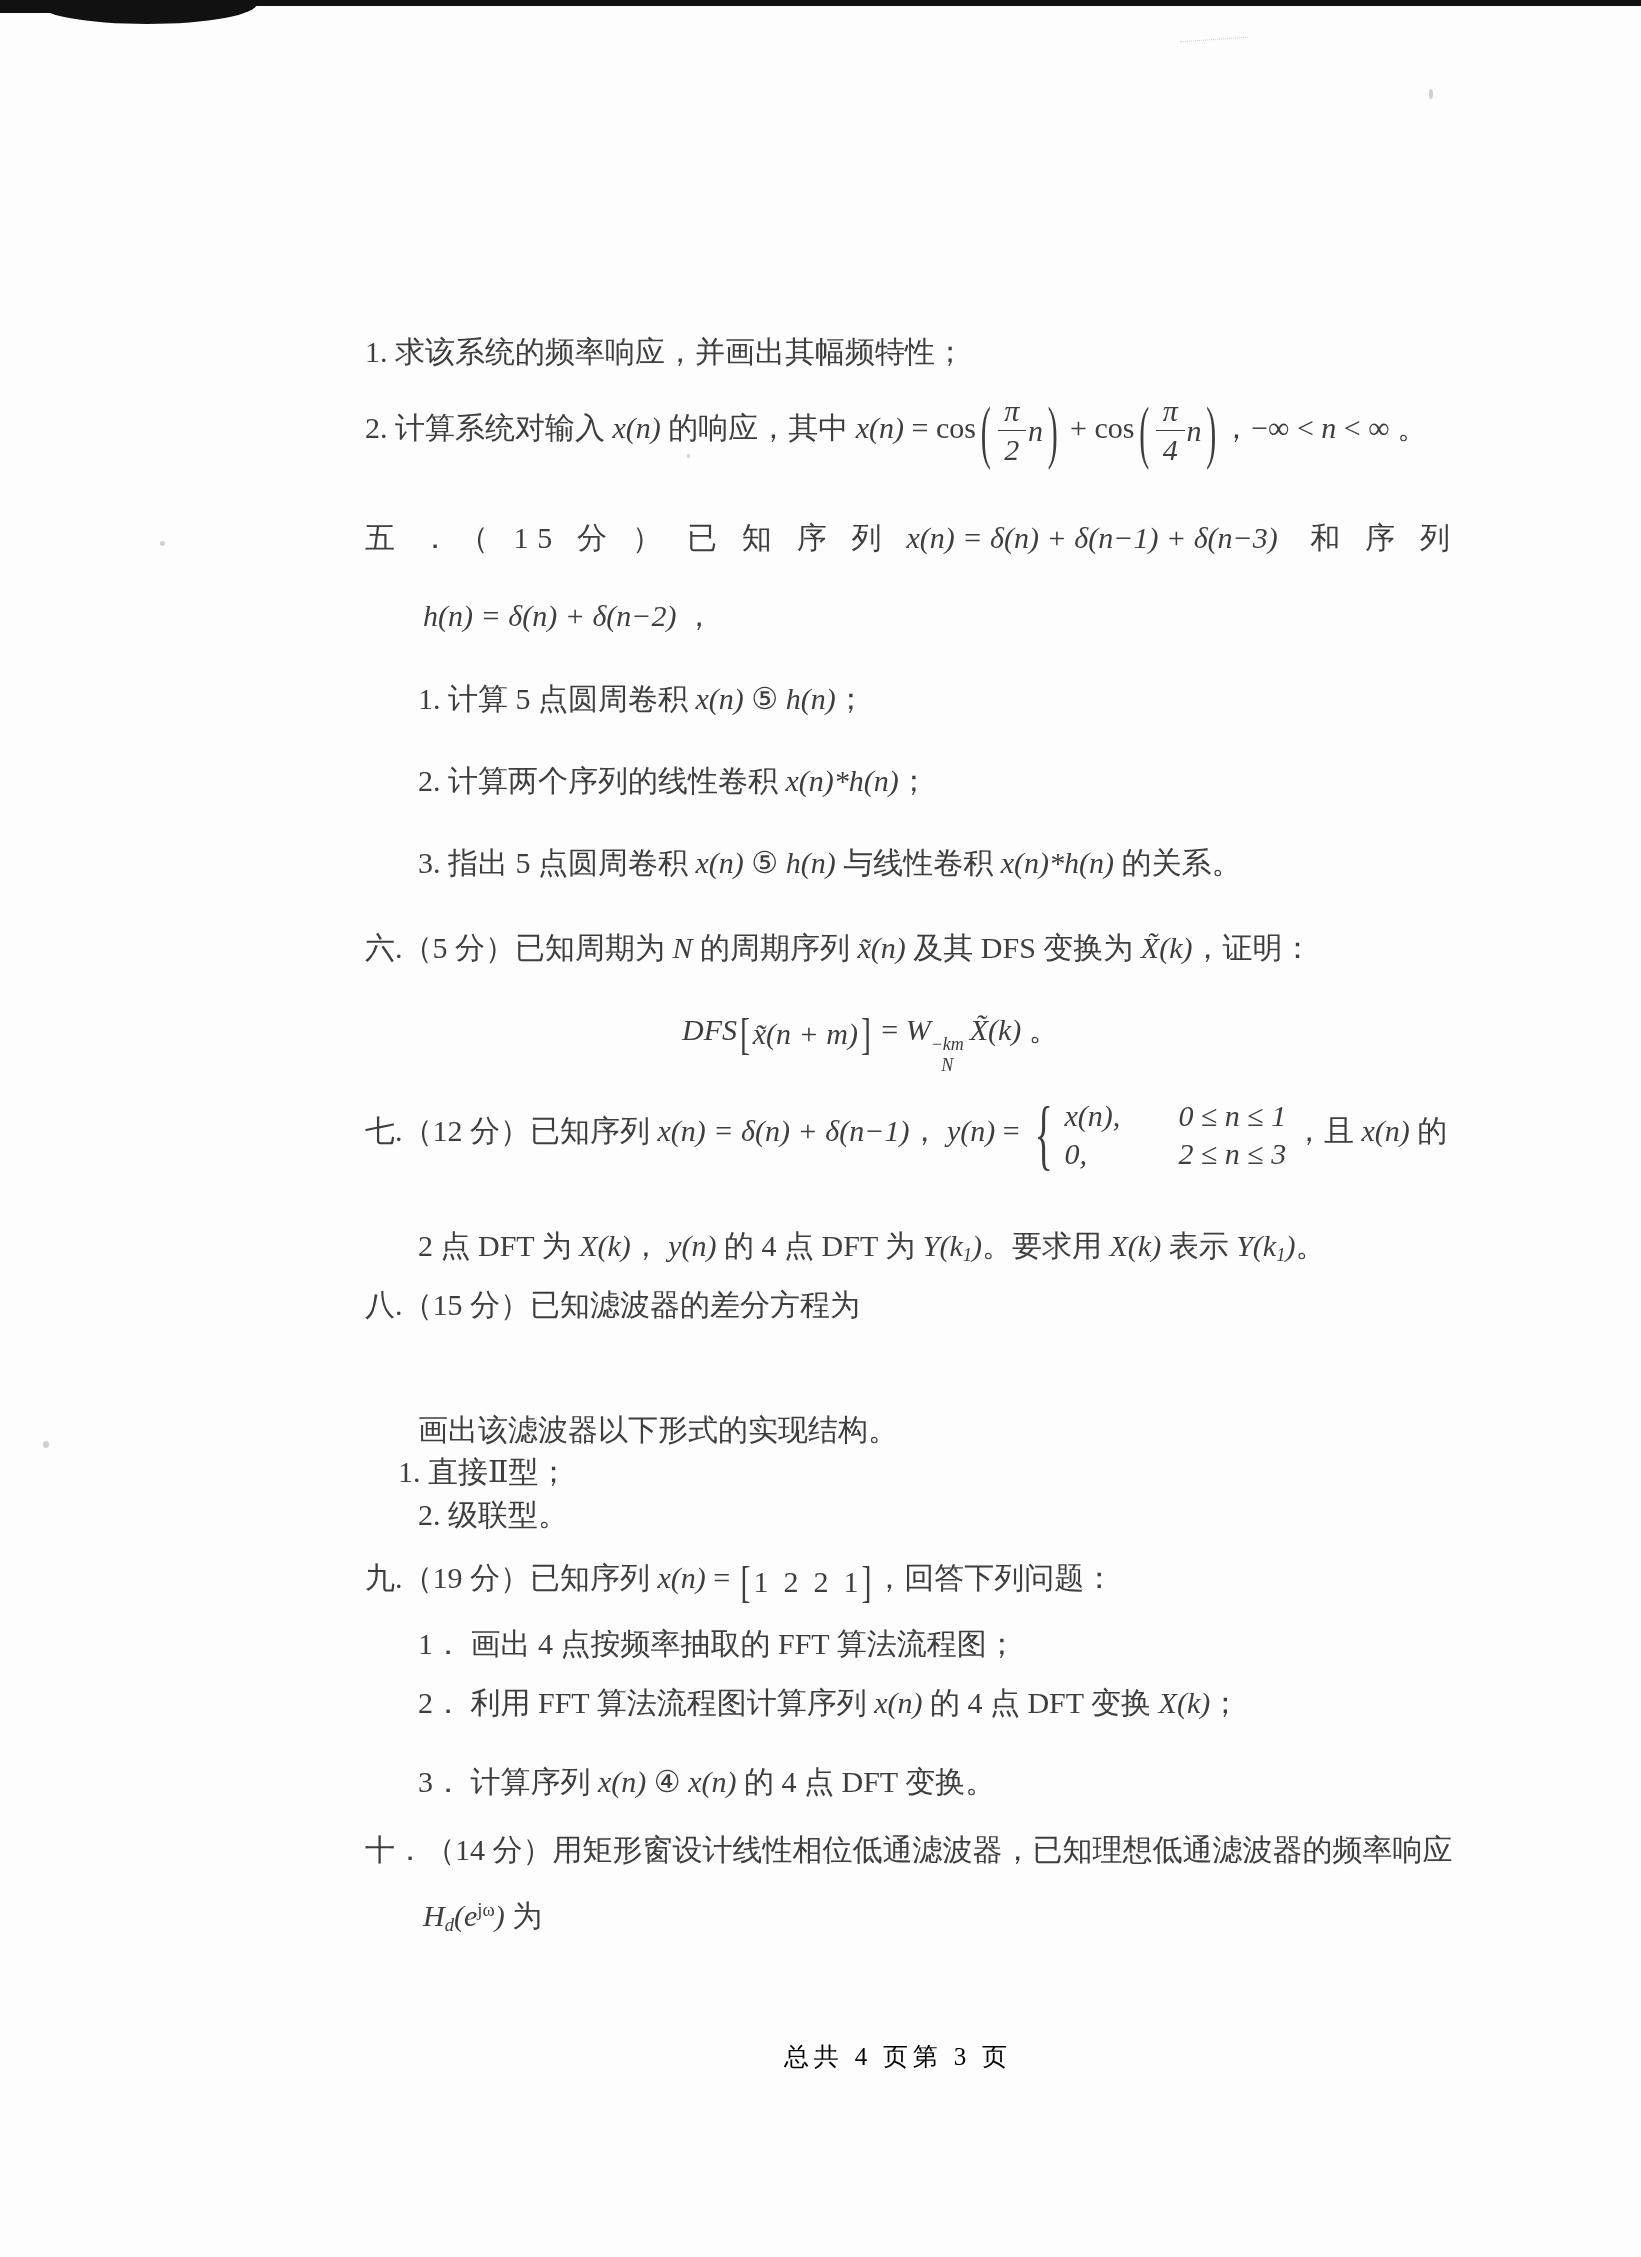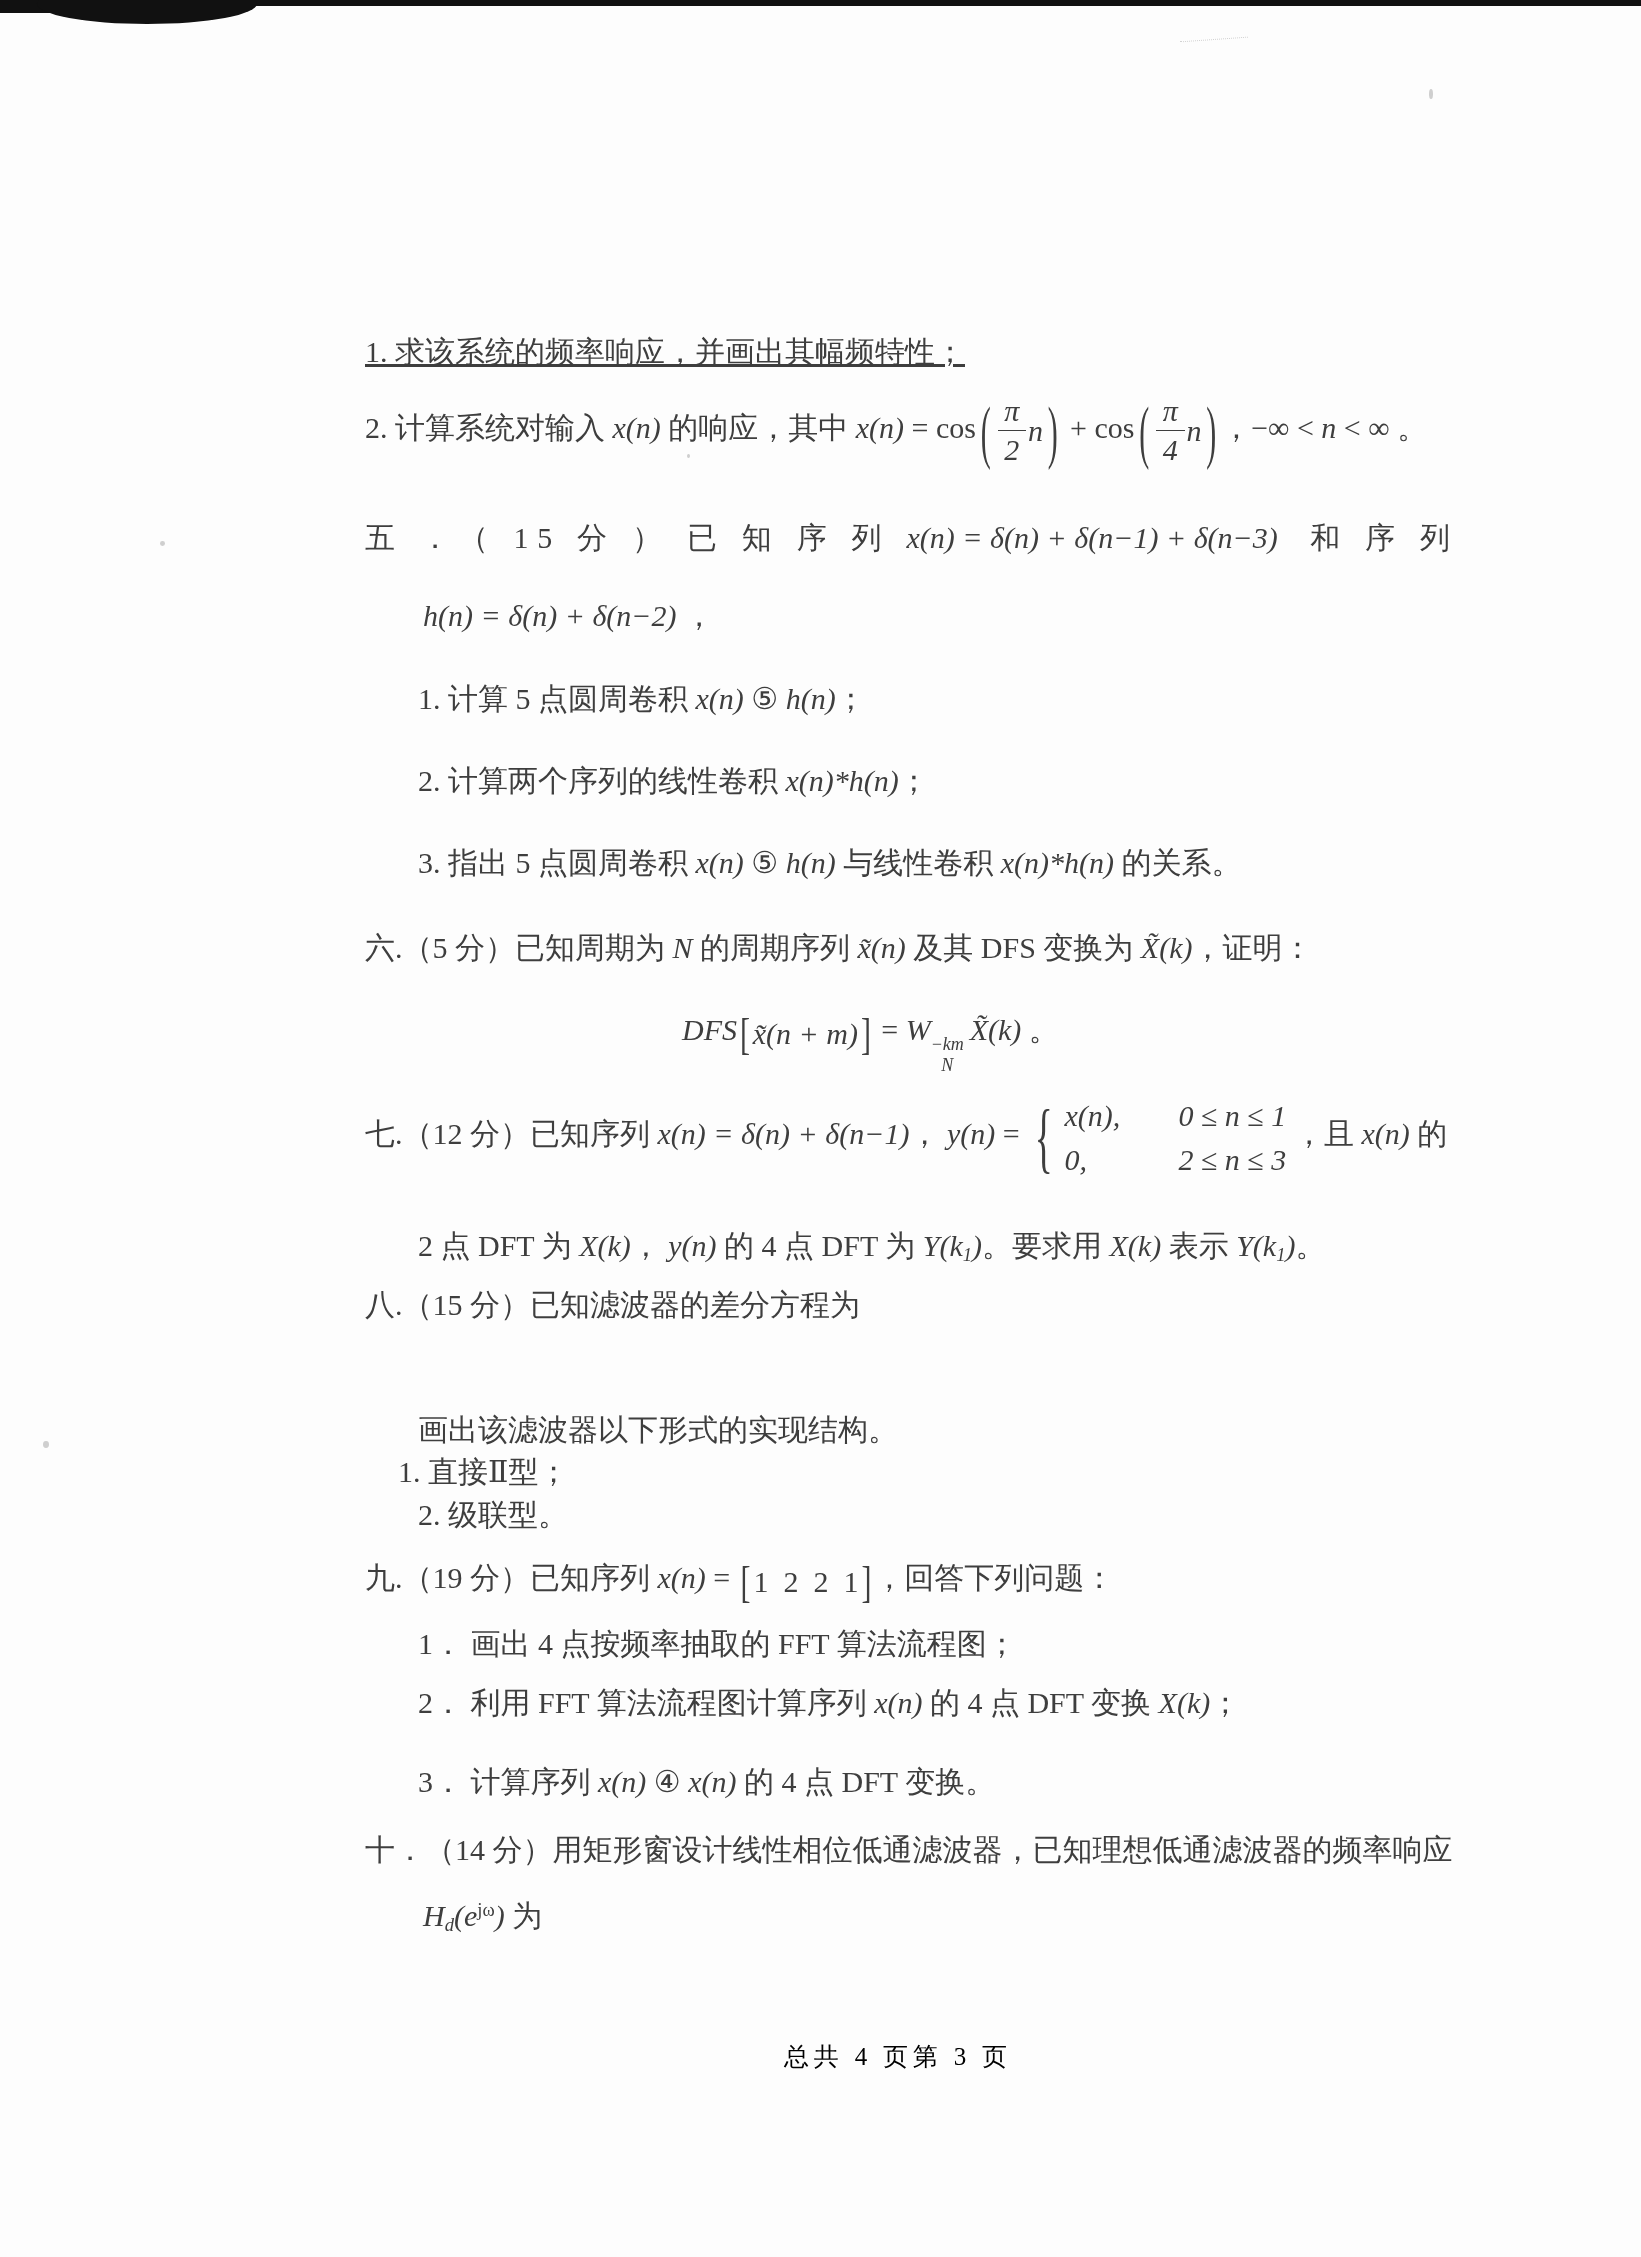--- a/index.html
+++ b/index.html
@@ -33,21 +33,21 @@
     vertical-align:middle;line-height:1.15;font-style:italic;margin:0 1.9px;
   }
   .fr-num{border-bottom:1.9px solid currentColor;padding:0 6.8px 1.9px;}
   .fr-den{padding-top:1.9px;}
   .tk-paren{display:inline-flex;align-items:center;vertical-align:middle;}
   .big-paren{display:inline-block;transform:scaleY(2.3);margin:0 4.8px;font-style:normal;}
   .tk-bracket{display:inline-flex;align-items:center;vertical-align:middle;}
   .big-bracket{display:inline-block;transform:scaleY(1.45);margin:0 2.9px;font-style:normal;}
   .tk-cases{display:inline-flex;align-items:center;vertical-align:middle;margin:0 7.7px;}
   .cases-brace{display:inline-block;font-size:1.25em;transform:scaleY(2.1);margin-right:11.6px;font-style:normal;}
-  .cases-col{display:inline-flex;flex-direction:column;gap:11px;font-style:italic;line-height:1.1;}
+  .cases-col{display:inline-flex;flex-direction:column;gap:5px;font-style:italic;line-height:1.1;}
   .cases-row{display:flex;}
   .cases-c1{min-width:114px;}
   .footer-line{font-size:25px;color:#000000;letter-spacing:4.8px;}
   
   .scan-bar{position:absolute;top:0;left:0;width:1641px;height:5.8px;background:var(--bar,#111);}
   .scan-bar-left{position:absolute;top:0;left:0;width:60px;height:12.6px;background:var(--bar,#111);}
   .scan-blob{position:absolute;top:-17.4px;left:37px;width:220px;height:41px;background:var(--bar,#111);border-radius:50%;}
   .noise{position:absolute;background:#cfcfcf;border-radius:50%;}
   .noise-smudge{position:absolute;border-top:1.9px dotted #d2d2d2;width:68px;transform:rotate(-4deg);}
 </style>
@@ -58,21 +58,21 @@
 
   <div class="scan-bar"></div>
   <div class="scan-bar-left"></div>
   <div class="scan-blob"></div>
   <div class="noise-smudge" style="top:39px;left:1180px;"></div>
   <div class="noise" style="top:89px;left:1429px;width:3.9px;height:9.7px;"></div>
   <div class="noise" style="top:541px;left:160px;width:4.8px;height:4.8px;"></div>
   <div class="noise" style="top:1441px;left:43px;width:5.8px;height:6.8px;"></div>
   <div class="noise" style="top:454px;left:687px;width:2.9px;height:3.9px;"></div>
 
-  <div class="line" style="top:332px;left:365px;text-decoration:underline;"><span class="tk-text">1. 求该系统的频率响应，并画出其幅频特性；</span></div>
+  <div class="line" style="top:332px;left:365px;"><span class="tk-text">1. 求该系统的频率响应，并画出其幅频特性；</span></div>
   <div class="line" style="top:394px;left:365px;"><span class="tk-text">2. 计算系统对输入 </span><span class="tk-i">x(n)</span><span class="tk-text"> 的响应，其中 </span><span class="tk-i">x(n)</span><span class="tk-text"> = cos</span><span class="tk-paren"><span class="big-paren">(</span><span class="tk-frac"><span class="fr-num">π</span><span class="fr-den">2</span></span><span class="tk-i">n</span><span class="big-paren">)</span></span><span class="tk-text"> + cos</span><span class="tk-paren"><span class="big-paren">(</span><span class="tk-frac"><span class="fr-num">π</span><span class="fr-den">4</span></span><span class="tk-i">n</span><span class="big-paren">)</span></span><span class="tk-text">，−∞ &lt; </span><span class="tk-i">n</span><span class="tk-text"> &lt; ∞ 。</span></div>
   <div class="line" style="top:518px;left:365px;"><span class="tk-sp">五 ．（ 15 分 ） 已 知 序 列 </span><span class="tk-i">x(n) = δ(n) + δ(n−1) + δ(n−3)</span><span class="tk-sp">  和 序 列</span></div>
   <div class="line" style="top:596px;left:423px;"><span class="tk-i">h(n) = δ(n) + δ(n−2)</span><span class="tk-text"> ，</span></div>
   <div class="line" style="top:679px;left:418px;"><span class="tk-text">1. 计算 5 点圆周卷积 </span><span class="tk-i">x(n)</span><span class="tk-text"> ⑤ </span><span class="tk-i">h(n)</span><span class="tk-text">；</span></div>
   <div class="line" style="top:761px;left:418px;"><span class="tk-text">2. 计算两个序列的线性卷积 </span><span class="tk-i">x(n)*h(n)</span><span class="tk-text">；</span></div>
   <div class="line" style="top:843px;left:418px;"><span class="tk-text">3. 指出 5 点圆周卷积 </span><span class="tk-i">x(n)</span><span class="tk-text"> ⑤ </span><span class="tk-i">h(n)</span><span class="tk-text"> 与线性卷积 </span><span class="tk-i">x(n)*h(n)</span><span class="tk-text"> 的关系。</span></div>
   <div class="line" style="top:928px;left:365px;"><span class="tk-text">六.（5 分）已知周期为 </span><span class="tk-i">N</span><span class="tk-text"> 的周期序列 </span><span class="tk-i">x̃(n)</span><span class="tk-text"> 及其 DFS 变换为 </span><span class="tk-i">X̃(k)</span><span class="tk-text">，证明：</span></div>
   <div class="line" style="top:1010px;left:682px;"><span class="tk-i">DFS</span><span class="tk-bracket"><span class="big-bracket">[</span><span class="tk-i">x̃(n + m)</span><span class="big-bracket">]</span></span><span class="tk-text"> = </span><span class="tk-i">W</span><span class="tk-ss"><span class="ss-sup">−km</span><span class="ss-sub">N</span></span><span class="tk-i">X̃(k)</span><span class="tk-text"> 。</span></div>
   <div class="line" style="top:1099px;left:365px;"><span class="tk-text">七.（12 分）已知序列 </span><span class="tk-i">x(n) = δ(n) + δ(n−1)</span><span class="tk-text">， </span><span class="tk-i">y(n)</span><span class="tk-text"> = </span><span class="tk-cases"><span class="cases-brace">{</span><span class="cases-col"><span class="cases-row"><span class="cases-c1">x(n),</span><span class="cases-c2">0 ≤ n ≤ 1</span></span><span class="cases-row"><span class="cases-c1">0,</span><span class="cases-c2">2 ≤ n ≤ 3</span></span></span></span><span class="tk-text">，且 </span><span class="tk-i">x(n)</span><span class="tk-text"> 的</span></div>
   <div class="line" style="top:1226px;left:418px;"><span class="tk-text">2 点 DFT 为 </span><span class="tk-i">X(k)</span><span class="tk-text">， </span><span class="tk-i">y(n)</span><span class="tk-text"> 的 4 点 DFT 为 </span><span class="tk-i">Y(k</span><span class="tk-sub">1</span><span class="tk-i">)</span><span class="tk-text">。要求用 </span><span class="tk-i">X(k)</span><span class="tk-text"> 表示 </span><span class="tk-i">Y(k</span><span class="tk-sub">1</span><span class="tk-i">)</span><span class="tk-text">。</span></div>

